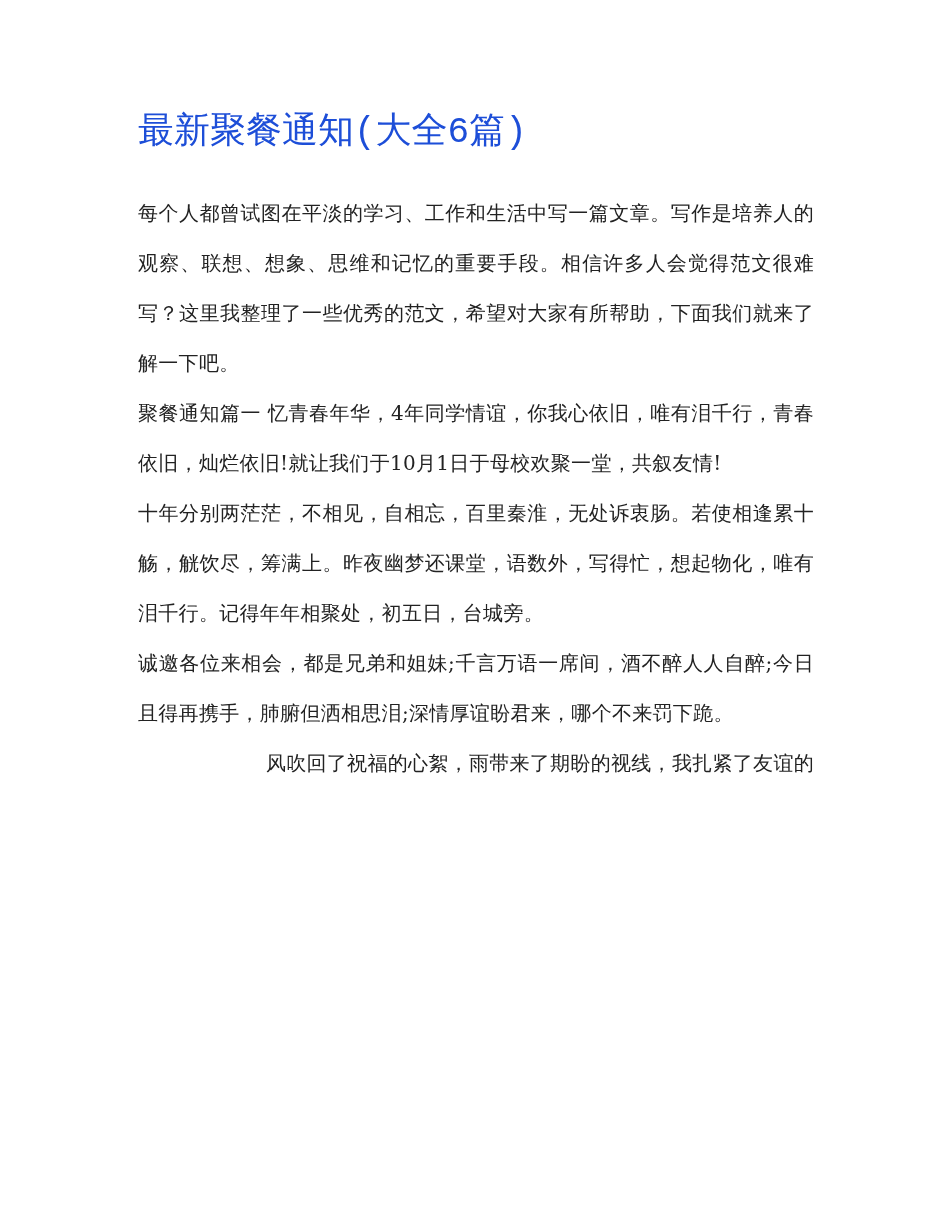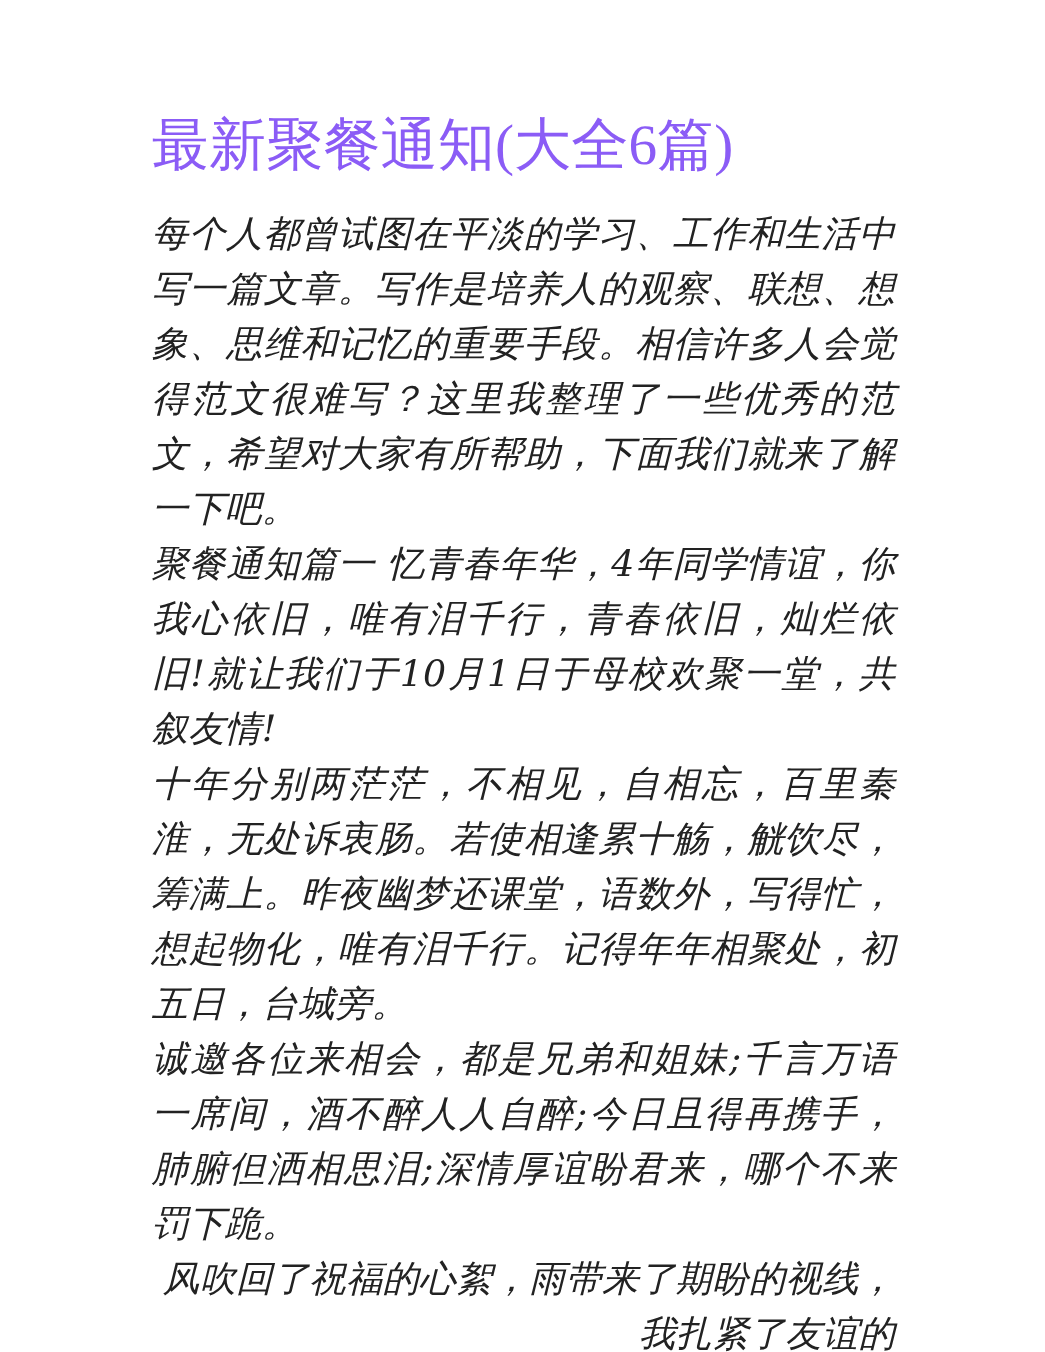--- a/index.html
+++ b/index.html
@@ -15,40 +15,39 @@
     overflow: hidden;
     box-sizing: border-box;
   }
   .content {
     position: absolute;
     left: 138px;
     top: 104px;
     width: 676px;
   }
   .doc-title {
-    font-family: Liberation Serif, serif;
-    font-size: 52px;
+    font-family: Liberation Mono, monospace;
+    font-size: 36px;
     line-height: 58px;
-    color: #8b5cf6;
+    color: #1d4ed8;
     font-weight: 400;
     letter-spacing: 0px;
     white-space: nowrap;
     margin: 0 0 26px 0;
   }
   .para {
     font-family: "DejaVu Serif", "Liberation Serif", serif;
-    font-size: 33px;
+    font-size: 20px;
     line-height: 50px;
     color: #222222;
     text-align: justify;
     text-justify: inter-character;
     margin: 0;
     letter-spacing: 0.3px;
     word-break: break-all;
-    font-style: italic;
   }
   .para.last-left {
     text-align: right;
   }
 </style>
 </head>
 <body>
 
 <div class="page">
   <div class="content">

